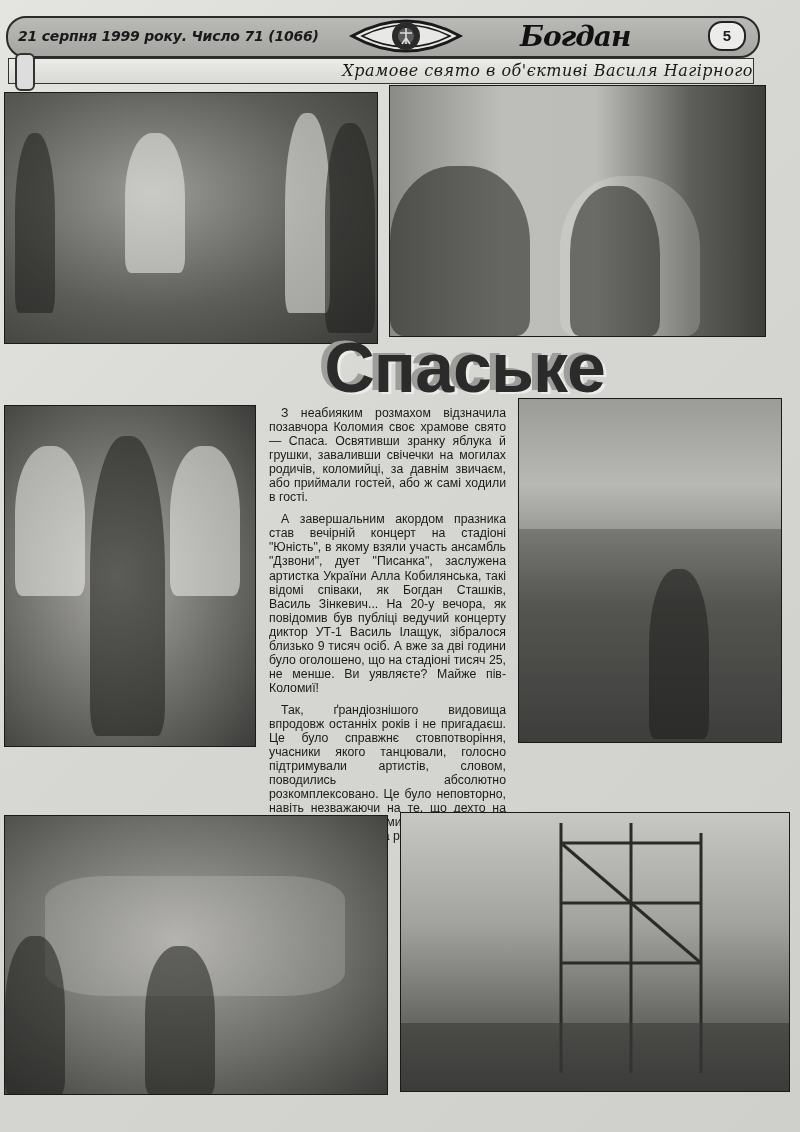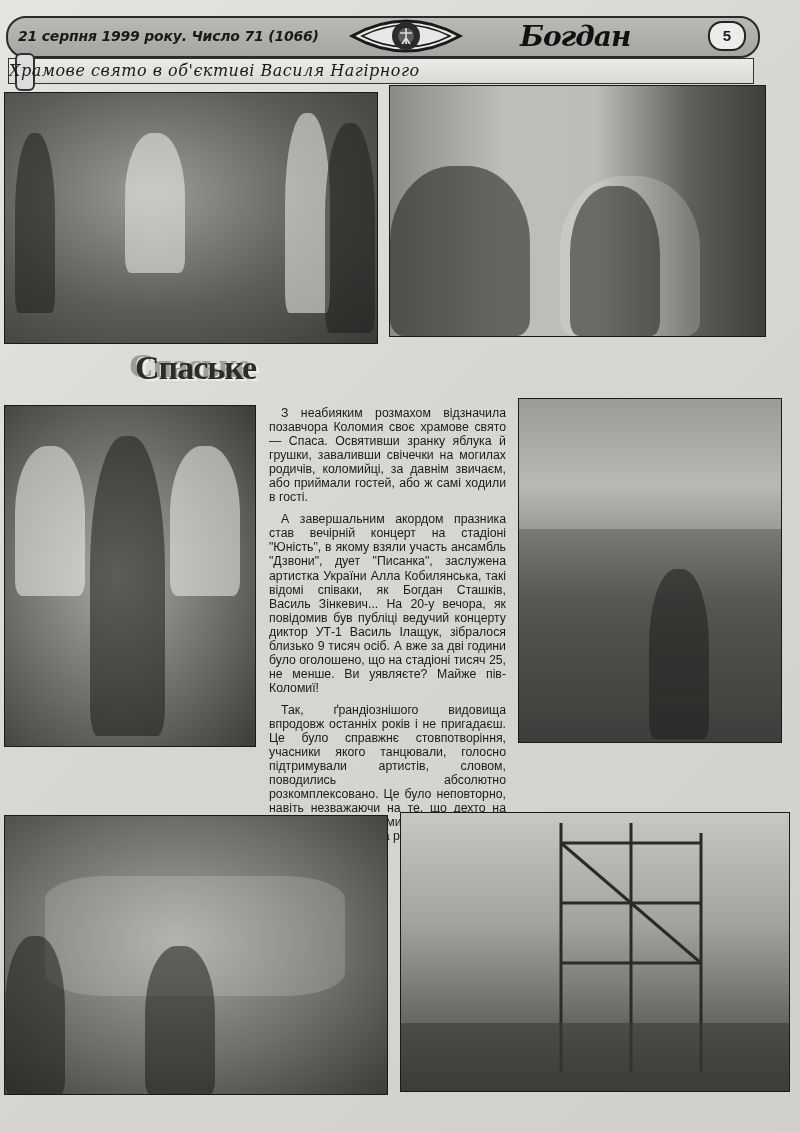--- a/index.html
+++ b/index.html
@@ -6,33 +6,33 @@
   body{width:800px;height:1132px;background:#dcdcd8;position:relative;overflow:hidden;font-family:"Liberation Sans",sans-serif;color:#1d1d1d;}
   .paper{position:absolute;left:0;top:0;width:800px;height:1132px;background:linear-gradient(135deg,#e4e4e0 0%,#d6d6d2 45%,#cfcfcb 100%);}
   
   .mast{position:absolute;left:6px;top:16px;width:750px;height:38px;border:2px solid #2a2a2a;border-radius:20px;background:linear-gradient(#b9b9b6,#a5a5a2);}
   .mast .date{position:absolute;left:10px;top:10px;font-family:"DejaVu Sans",sans-serif;font-style:italic;font-weight:bold;font-size:14px;color:#1a1a1a;letter-spacing:-0.2px;}
   .eye{position:absolute;left:340px;top:-2px;width:116px;height:40px;}
   .brand{position:absolute;left:512px;top:2px;font-family:"DejaVu Serif",serif;font-style:italic;font-weight:bold;font-size:28px;color:#111;letter-spacing:-1px;}
   .pagenum{position:absolute;left:700px;top:3px;width:34px;height:26px;border:2px solid #222;border-radius:14px;background:#ececea;text-align:center;line-height:26px;font-weight:bold;font-size:15px;}
   .ribbon{position:absolute;left:8px;top:58px;width:744px;height:24px;border:1.5px solid #333;background:linear-gradient(#ebebe8,#d9d9d6);}
   .ribbon .clip{position:absolute;left:6px;top:-6px;width:16px;height:34px;border:2px solid #333;border-radius:6px;background:#ddd;}
-  .ribbon .title{position:absolute;left:0;right:0;top:2px;text-align:left;font-family:"DejaVu Serif",serif;font-style:italic;font-size:16px;color:#1a1a1a;letter-spacing:0.5px;}
+  .ribbon .title{position:absolute;left:0;right:0;top:2px;text-align:right;font-family:"DejaVu Serif",serif;font-style:italic;font-size:16px;color:#1a1a1a;letter-spacing:0.5px;}
   
   .photo{position:absolute;border:1.5px solid #1a1a1a;overflow:hidden;}
   .p1{left:4px;top:92px;width:372px;height:250px;background:radial-gradient(ellipse at 40% 40%,#9a9a96 0%,#5c5c58 55%,#3a3a38 100%);}
   .p2{left:389px;top:85px;width:375px;height:250px;background:linear-gradient(90deg,#8a8a86 0%,#bdbdb9 30%,#bcbcb8 55%,#5e5e5a 80%,#3e3e3b 100%);}
   .p3{left:4px;top:405px;width:250px;height:340px;background:radial-gradient(ellipse at 45% 50%,#aaa9a5 0%,#6d6d69 55%,#3c3c3a 100%);}
   .p4{left:518px;top:398px;width:262px;height:343px;background:linear-gradient(180deg,#9b9b97 0%,#b8b8b4 25%,#6a6a66 60%,#4a4a47 100%);}
   .p5{left:4px;top:815px;width:382px;height:278px;background:radial-gradient(ellipse at 45% 45%,#a7a6a2 0%,#6e6e6a 55%,#3b3b39 100%);}
   .p6{left:400px;top:812px;width:388px;height:278px;background:linear-gradient(180deg,#c7c7c3 0%,#a2a29e 40%,#5e5e5a 80%,#3e3e3b 100%);}
   .photo .fig{position:absolute;border-radius:45% 45% 10% 10%;background:rgba(30,30,28,0.55);}
   .photo .figl{position:absolute;border-radius:45% 45% 10% 10%;background:rgba(240,240,236,0.55);}
   
-  .h1{position:absolute;left:135px;top:338px;width:470px;height:60px;text-align:left;font-family:Liberation Serif, serif;font-weight:bold;font-size:34px;line-height:60px;color:#2b2b2b;letter-spacing:-1px;text-shadow:-6px -2px 0 #9d9d9a,3px 2px 0 #ecece8;}
+  .h1{position:absolute;left:135px;top:338px;width:470px;height:60px;text-align:right;font-family:Liberation Sans, sans-serif;font-weight:bold;font-size:70px;line-height:60px;color:#2b2b2b;letter-spacing:-1px;text-shadow:-6px -2px 0 #9d9d9a,3px 2px 0 #ecece8;}
   .h2{position:absolute;left:105px;top:752px;width:595px;height:56px;text-align:center;font-family:"DejaVu Sans",sans-serif;font-weight:bold;font-size:46px;line-height:56px;color:#2b2b2b;letter-spacing:-0.5px;text-shadow:-4px -2px 0 #9d9d9a,2px 2px 0 #ecece8;}
   
   .article{position:absolute;left:261px;top:398px;width:253px;font-family:"Liberation Sans",sans-serif;font-size:12.3px;line-height:14.05px;color:#1a1a1a;text-align:justify;}
   .article p{margin:8px;text-indent:12px;}
   .article .sig{font-family:"DejaVu Serif",serif;font-weight:bold;font-size:13px;margin-top:2px;text-indent:0;}
 </style>
 </head>
 <body>
 
 <div class="paper">

